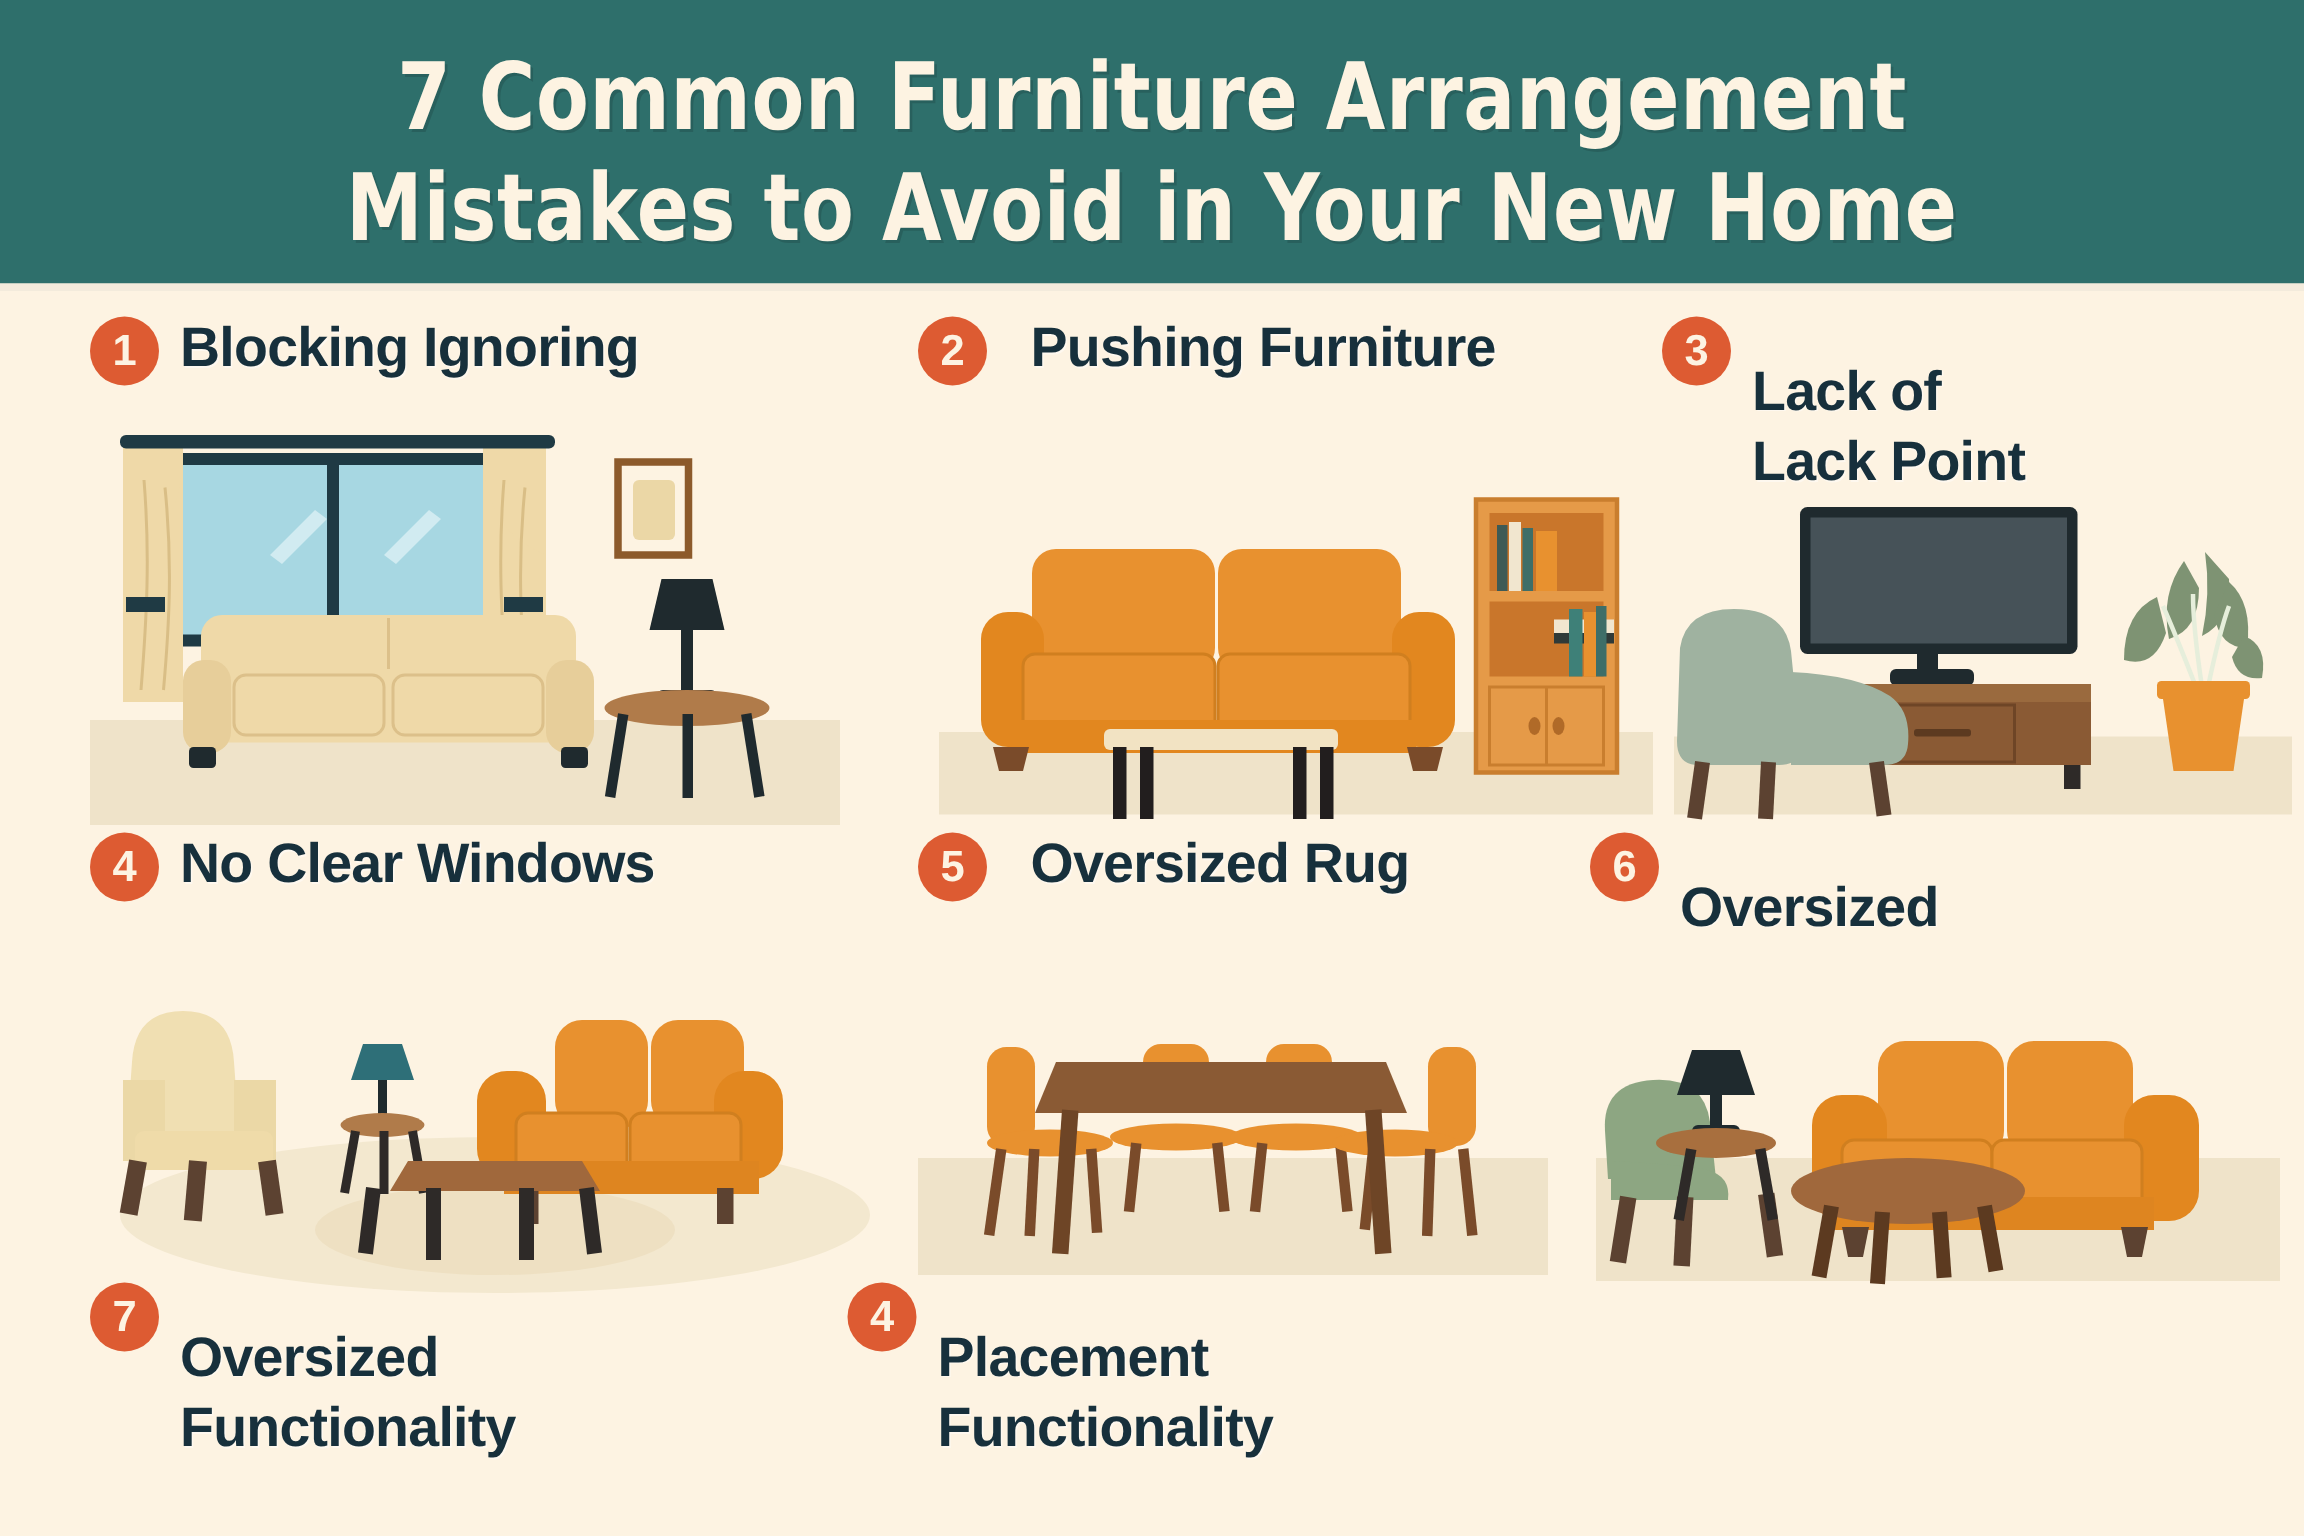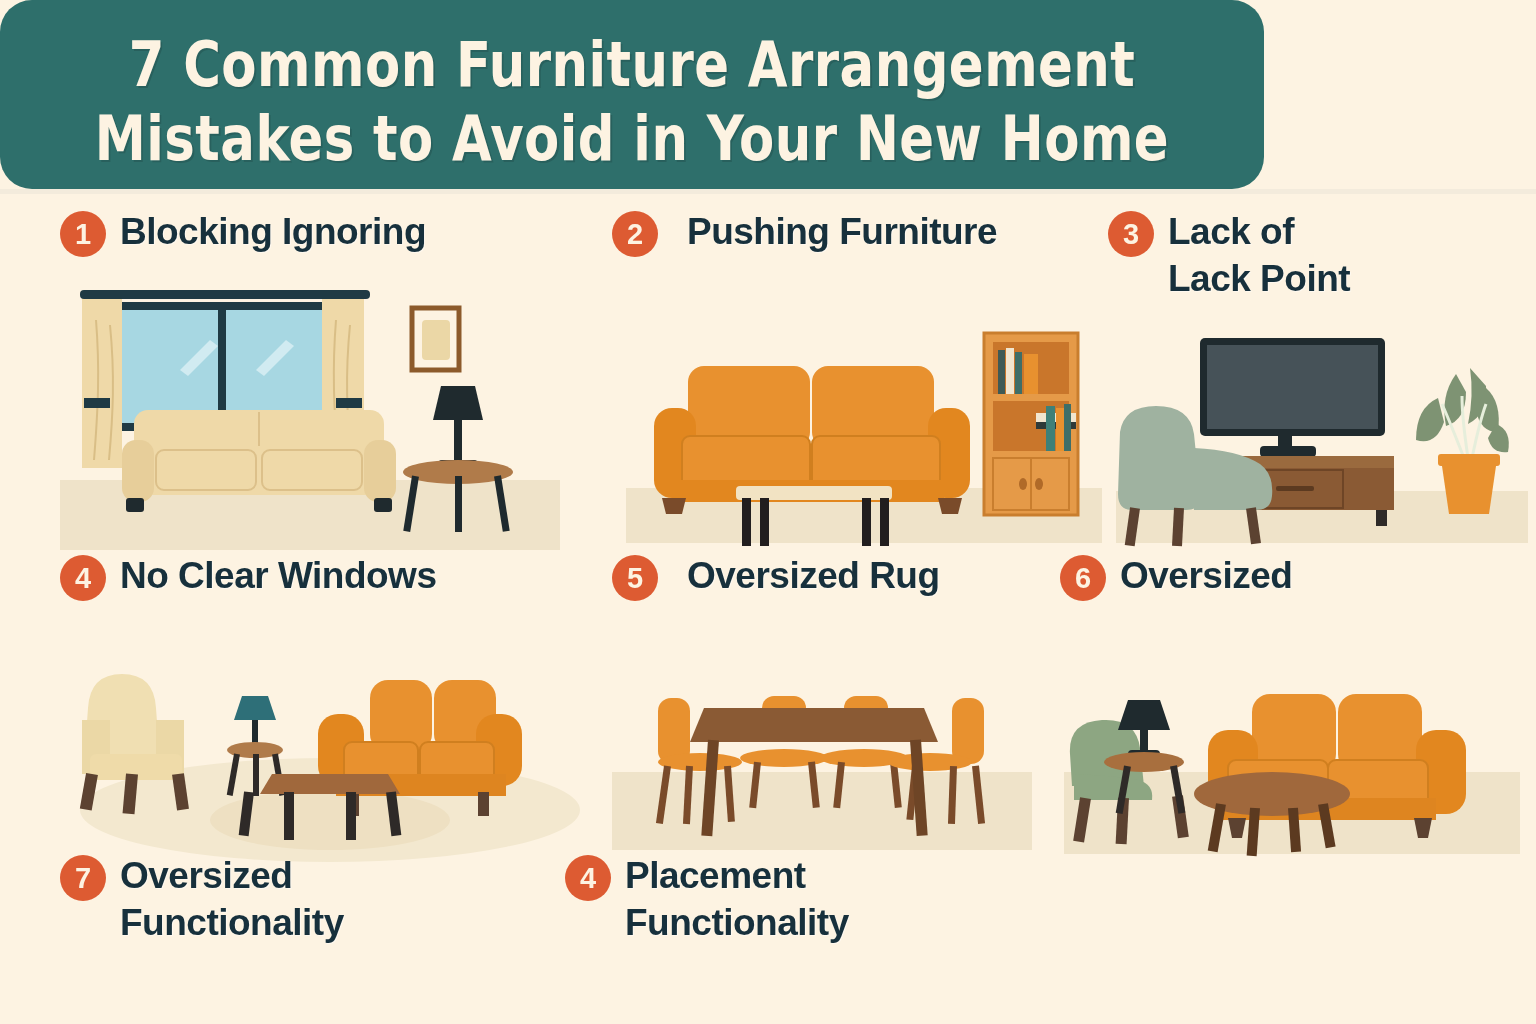--- a/index.html
+++ b/index.html
@@ -7,24 +7,24 @@
     width:1536px;height:1024px;
     background:#FDF3E2;
     font-family:"Liberation Sans", sans-serif;
     overflow:hidden;
     position:relative;
   }
   .page{position:relative;width:1536px;height:1024px;overflow:hidden;background:#FDF3E2;}
 
   
   .header{
-    position:absolute;left:0;top:0;width:1264px;height:189px;
+    position:absolute;left:0;top:0;width:1536px;height:189px;
     background:#2E6F6B;
     display:flex;flex-direction:column;align-items:center;justify-content:center;
-    box-sizing:border-box;padding-top:15px;border-radius:32px;
+    box-sizing:border-box;padding-top:15px;
   }
   .header-underline{position:absolute;left:0;top:189px;width:1536px;height:5px;background:#F3EBDC;}
   .header-line{
     color:#FDF3E2;
     font-family:"Liberation Sans Narrow","DejaVu Sans Condensed","Liberation Sans",sans-serif;
     font-weight:bold;
     font-size:62px;
     line-height:74px;
     letter-spacing:0.5px;
     transform:scaleX(0.92);
@@ -55,21 +55,21 @@
     font-size:29px;font-weight:bold;line-height:1;
     font-family:"Liberation Sans",sans-serif;
     margin-top:3px;
   }
   .title{
     color:#17303C;font-weight:bold;font-size:37px;line-height:47px;
     letter-spacing:-0.5px;
     text-shadow:1px 1px 0 rgba(255,255,255,0.45);
   }
   .title.two{max-width:380px;margin-left:15px;}
-  .title.narrow{max-width:260px;}
+  .title.narrow{max-width:260px;margin-top:29px;}
 
   
   .scene{position:absolute;left:0;overflow:hidden;}
   .s1{top:72px;width:500px;height:270px;}
   .s2{top:120px;width:500px;height:225px;}
   .s3{top:120px;width:420px;height:225px;}
   .s4{top:110px;width:540px;height:200px;}
   .s5{top:110px;width:440px;height:200px;}
   .s6{top:110px;width:470px;height:200px;}
 </style>

